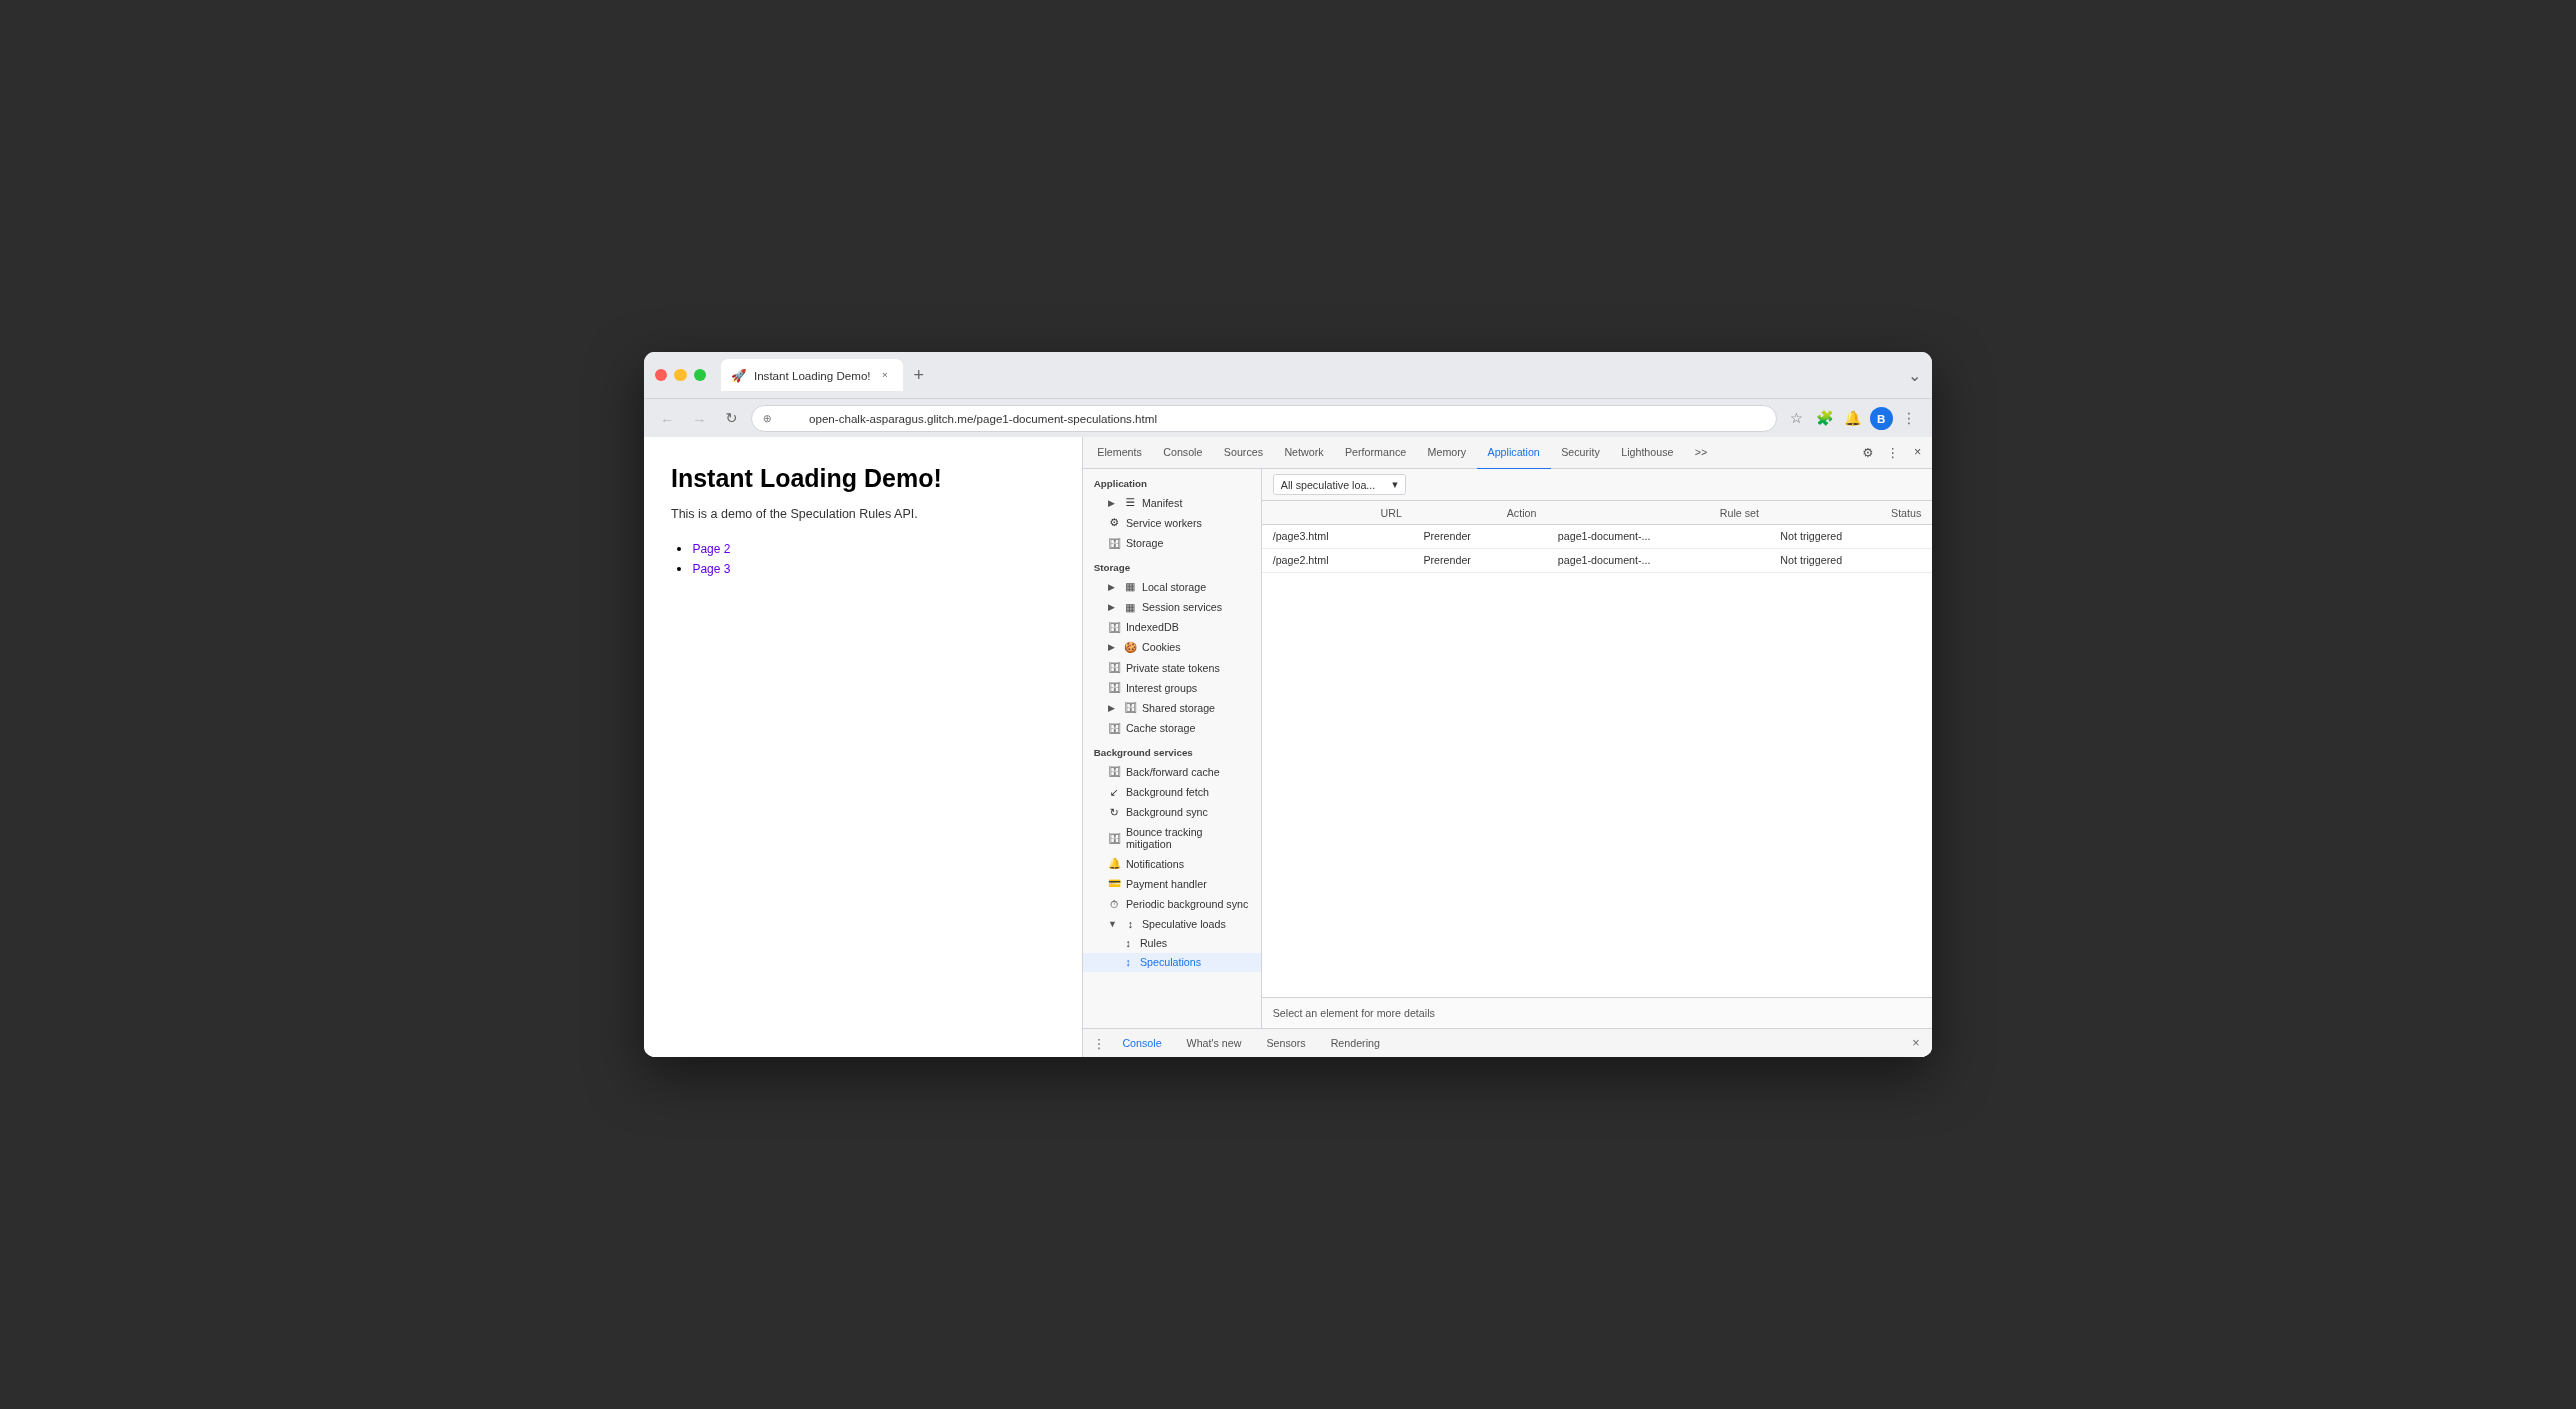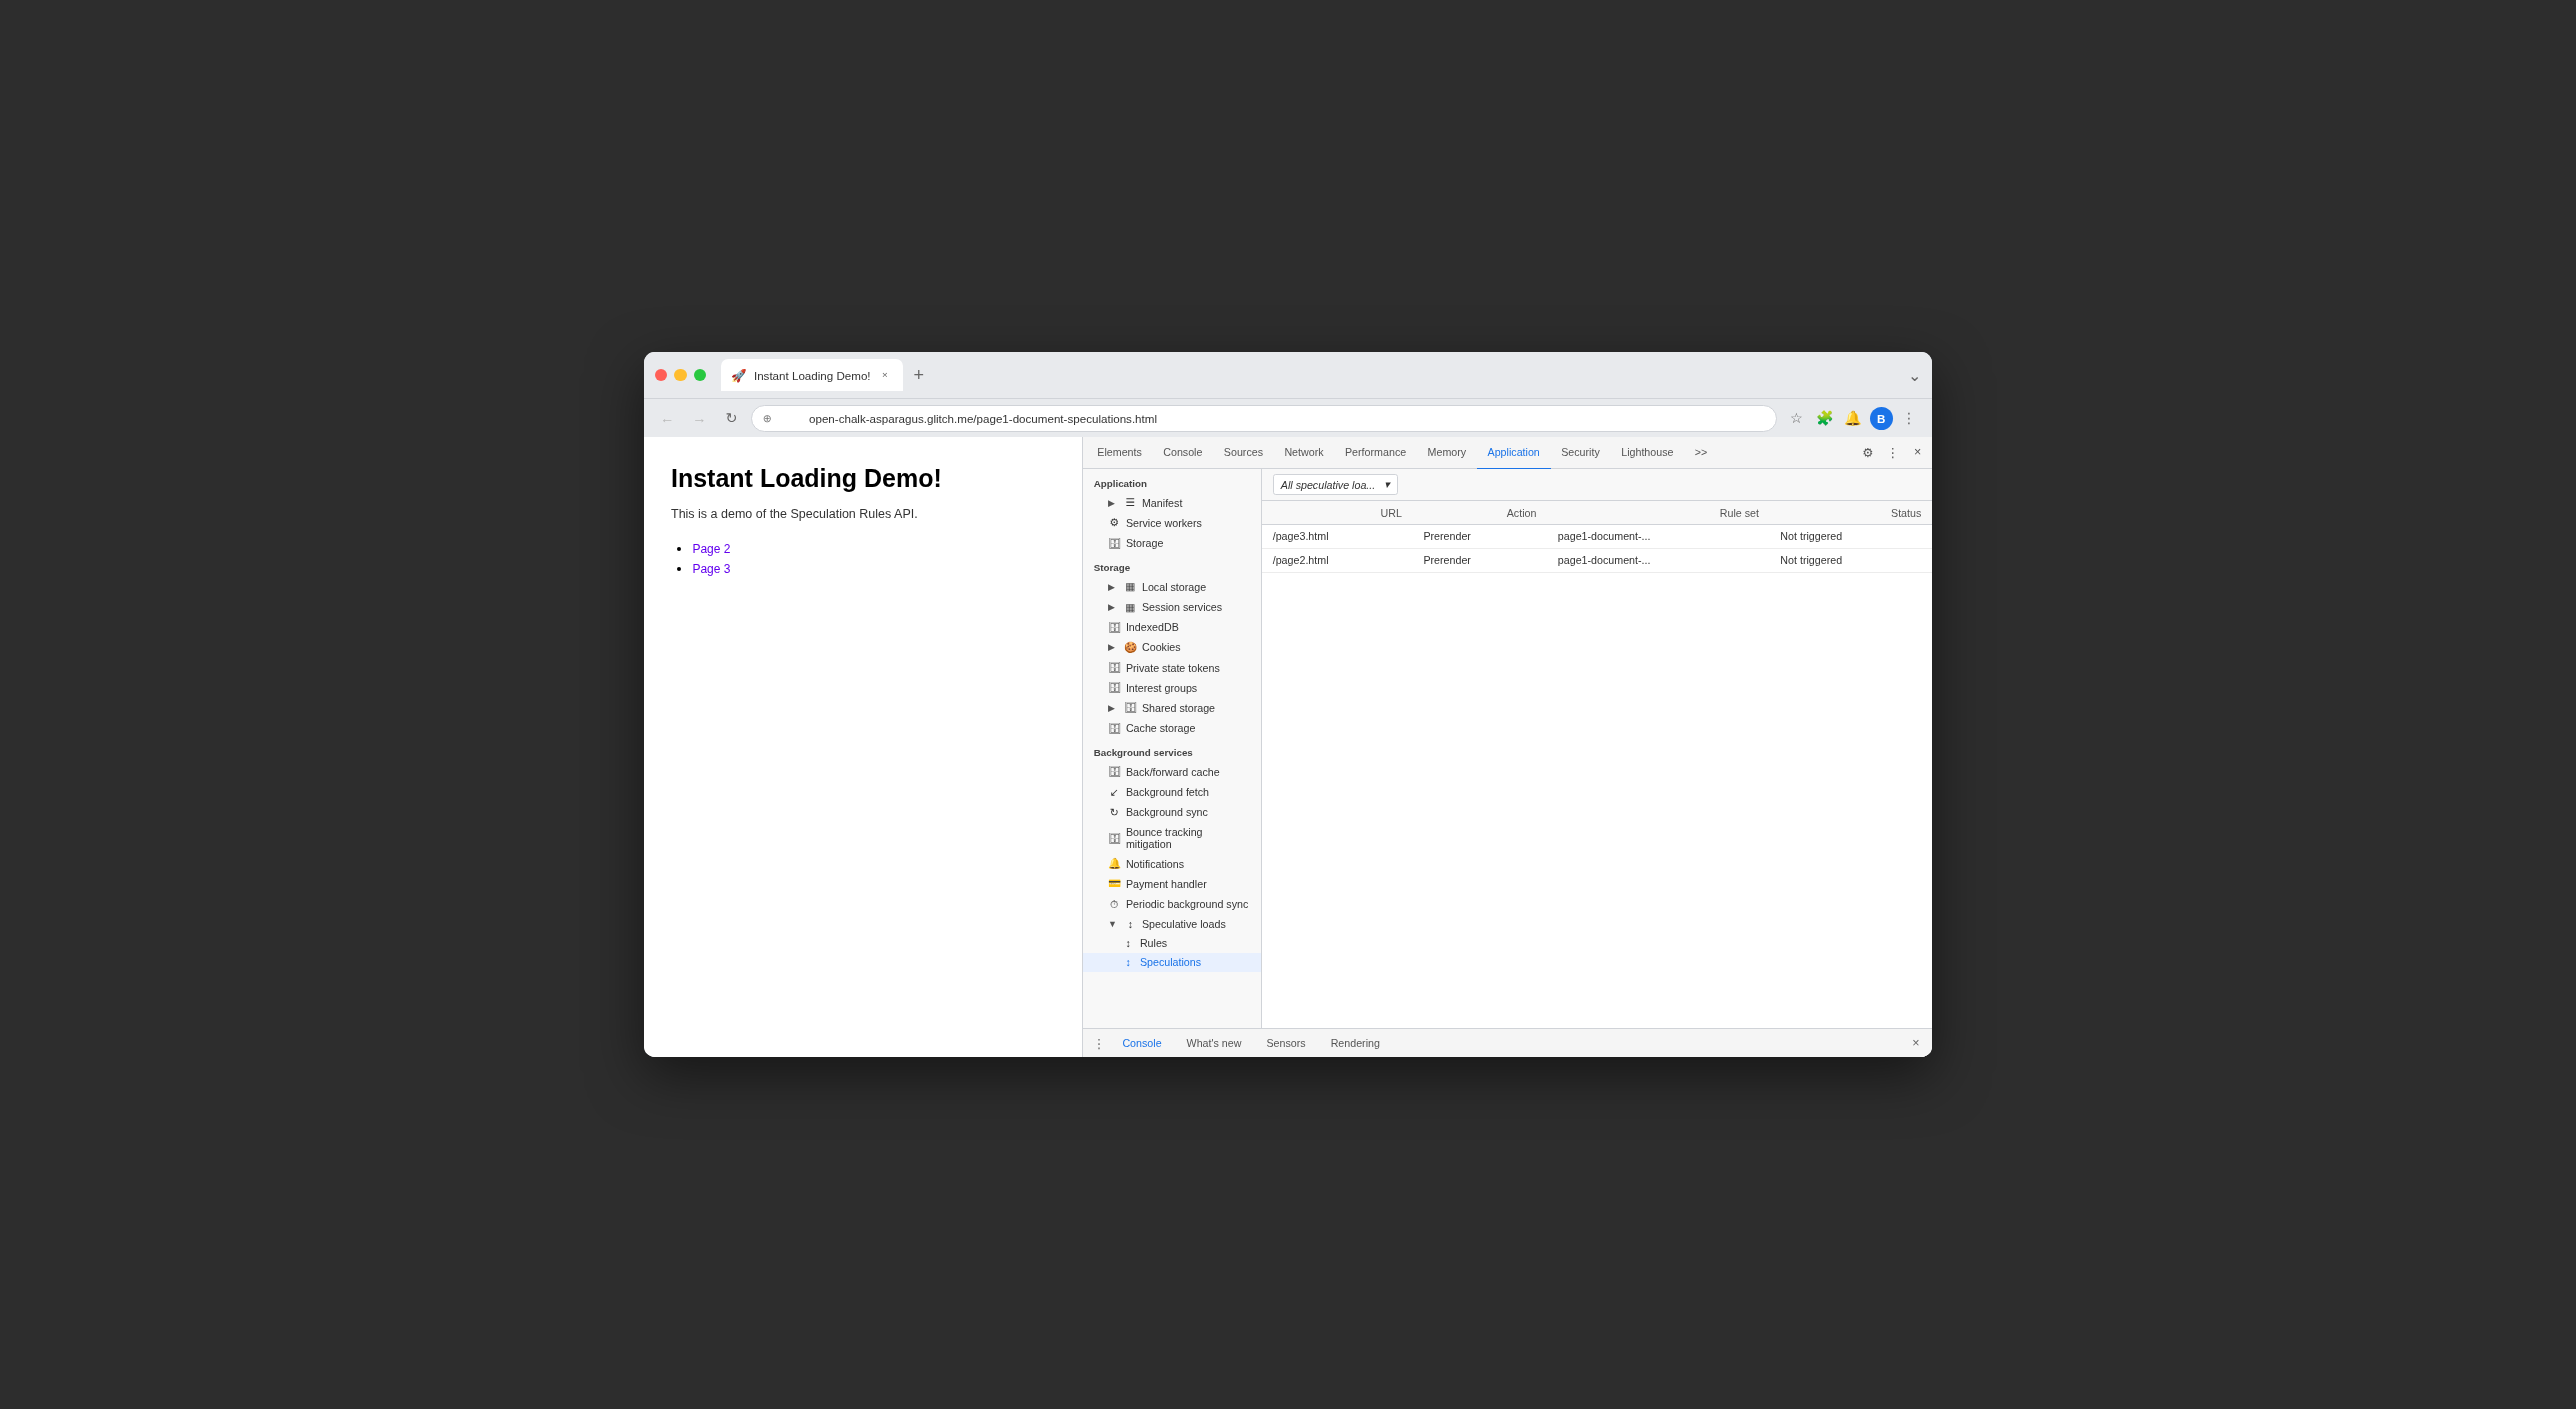--- a/index.html
+++ b/index.html
@@ -292,29 +292,28 @@
       align-items: center;
       padding: 5.4px 10.7px;
       border-bottom: 0.9px solid #d0d3d8;
       background: #f8f8f8;
       flex-shrink: 0;
       gap: 7.1px;
     }
     .dropdown-btn {
       display: flex;
       align-items: center;
-      gap: 9px;
+      gap: 17px;
       font-size: 10.7px;
       color: #333;
       cursor: pointer;
       background: #fff;
       border: 0.9px solid #d0d3d8;
       border-radius: 2.7px;
       padding: 2.7px 7.1px;
-      font-style: italic;
     }
     .table-container {
       flex: 1;
       overflow-y: auto;
       display: flex;
       flex-direction: column;
     }
     .data-table {
       width: 100%;
       border-collapse: collapse;
@@ -591,20 +590,23 @@
                   <tr>
                     <td>/page2.html</td>
                     <td>Prerender</td>
                     <td>page1-document-...</td>
                     <td>Not triggered</td>
                   </tr>
                 </tbody>
             </table>
           </div>
 
+          <div class="panel-footer">
+            <span>Select an element for more details</span>
+          </div>
         </div>
 
       </div>
 
       <div class="console-bar">
         <div class="console-menu-icon">⋮</div>
         <div class="console-tab active">Console</div>
         <div class="console-tab">What's new</div>
         <div class="console-tab">Sensors</div>
         <div class="console-tab">Rendering</div>

